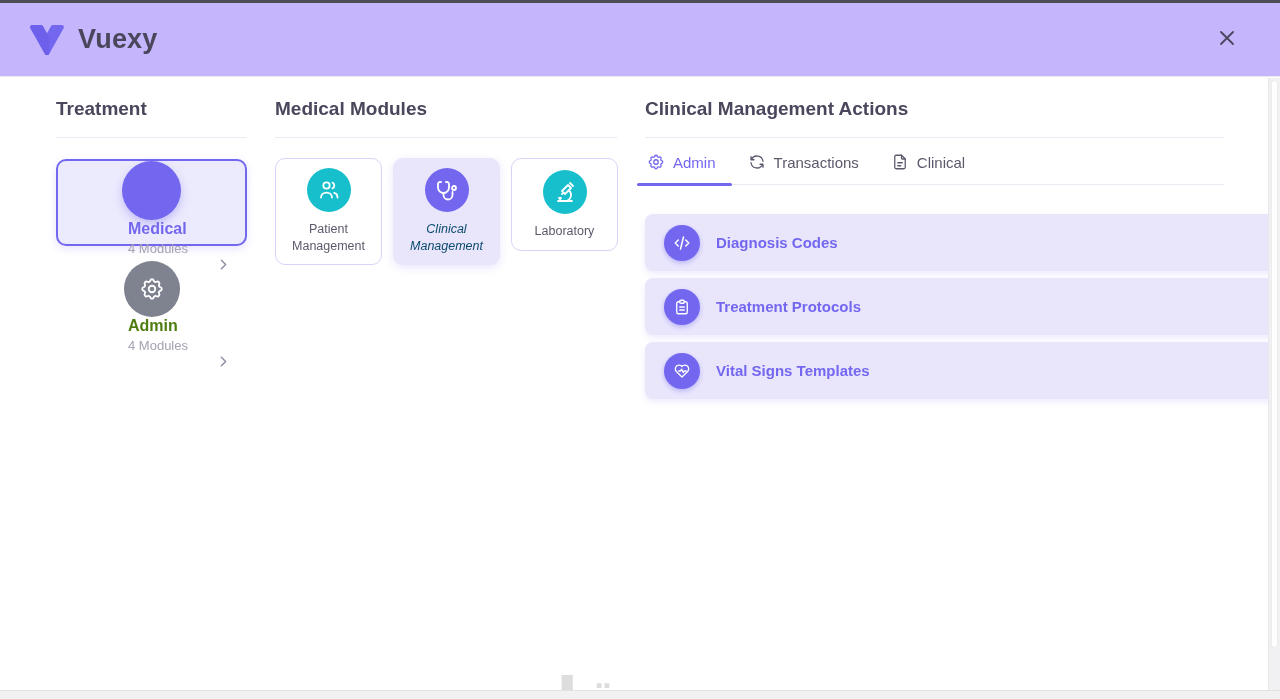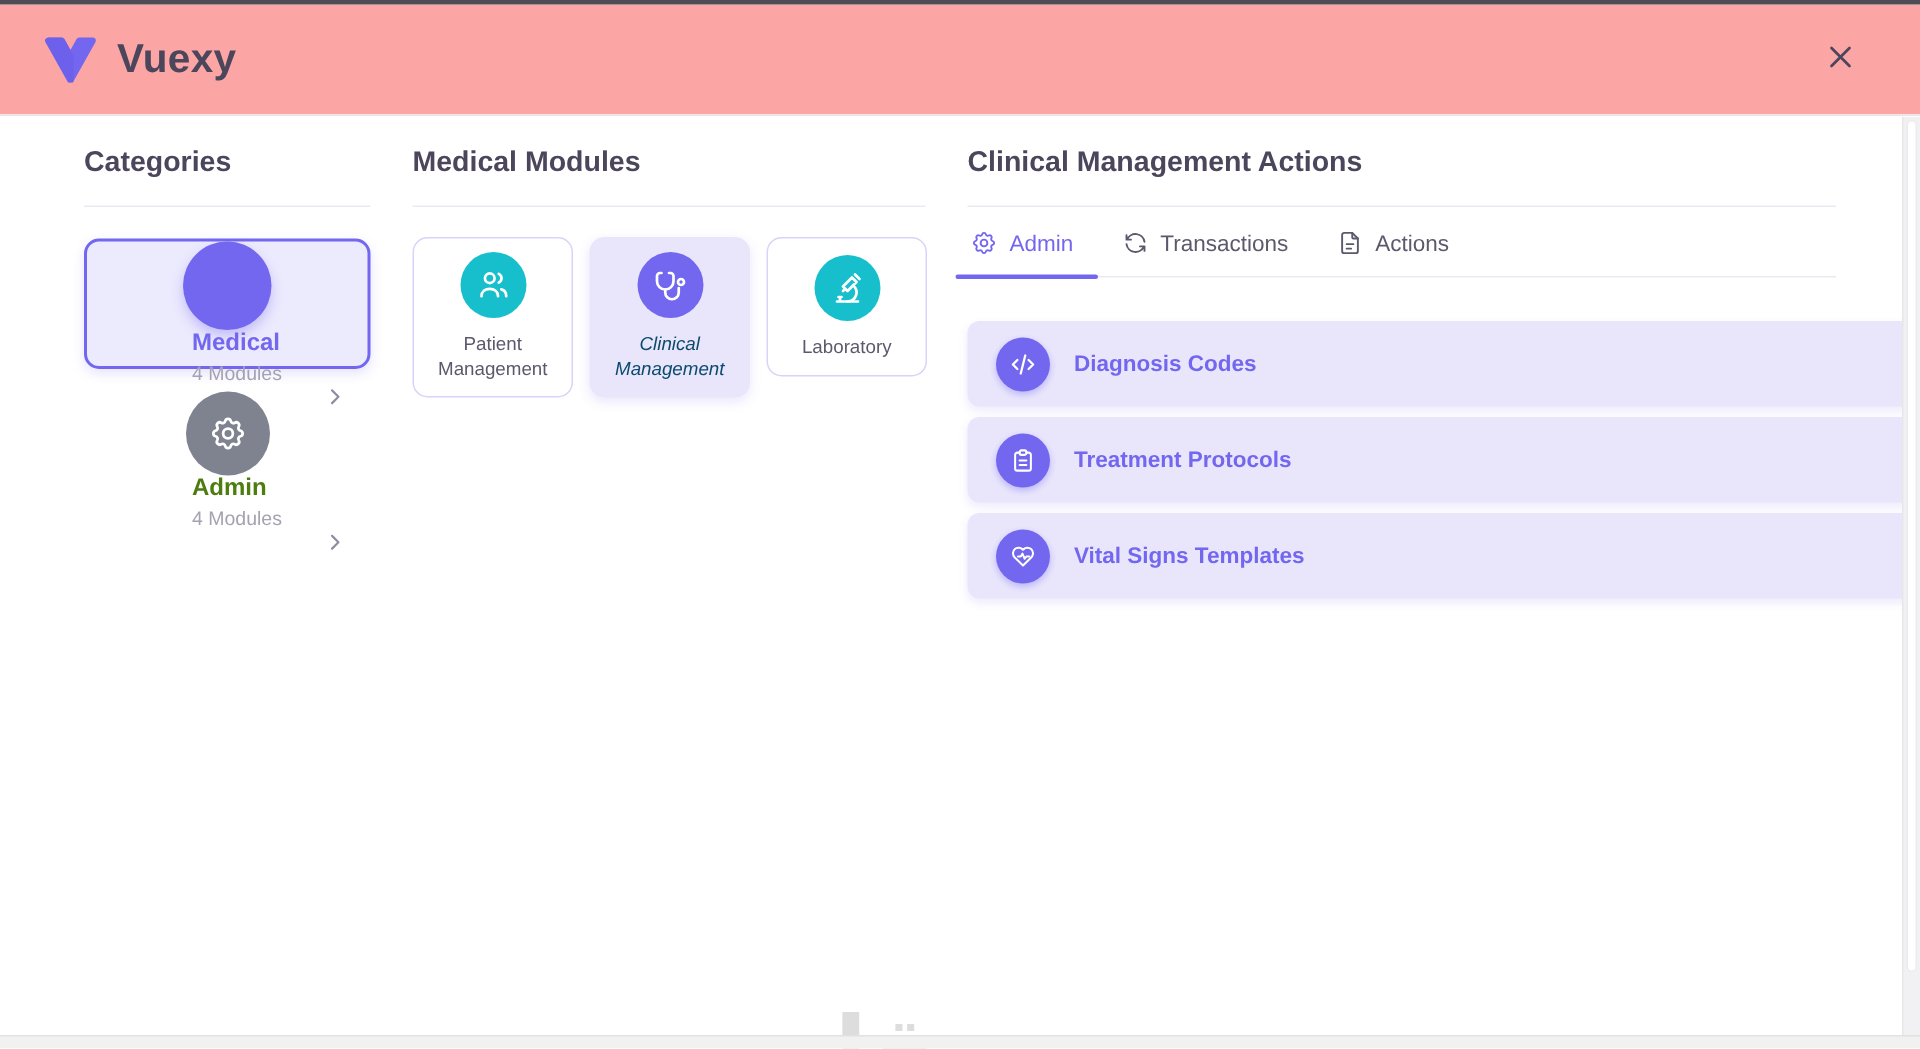--- a/index.html
+++ b/index.html
@@ -11,21 +11,21 @@
     position:relative;
     overflow:hidden;
   }
   
   .topbar { position:absolute; top:0; left:0; width:100%; height:3px; background:#4d4d56; z-index:5; }
 
   
   .header {
     position:absolute; top:3px; left:0; width:100%; height:74px;
     display:flex; align-items:center; padding:0 28px;
-    border-bottom:1px solid #ebe9f1; background:#fca5a5;
+    border-bottom:1px solid #ebe9f1; background:#c4b5fd;
   }
   .logo { width:38px; height:32px; margin-right:12px; }
   .app-title { font-size:27px; font-weight:700; color:#4b465c; letter-spacing:.2px; }
   .close-btn {
     position:absolute; right:38px; top:20px; width:30px; height:30px;
     background:none; border:none; cursor:pointer; color:#4b465c;
     display:flex; align-items:center; justify-content:center;
   }
   .close-btn svg { width:24px; height:24px; }
 
@@ -165,21 +165,21 @@
       <svg viewBox="0 0 24 24" fill="none" stroke="currentColor" stroke-width="1.8" stroke-linecap="round">
           <path d="M18 6 6 18M6 6l12 12"></path>
         </svg>
     </span>
   </button>
 </div>
 
 <div class="content">
 
   <div class="col col-categories">
-    <div class="section-title">Categories</div>
+    <div class="section-title">Treatment</div>
 
     <div class="cat-card selected">
       <span class="cat-avatar purple"></span>
       <span class="cat-text">
         <div class="cat-name">Medical</div>
         <div class="cat-sub">4 Modules</div>
       </span>
       <span class="cat-chevron">
         <svg viewBox="0 0 24 24" fill="none" stroke="currentColor" stroke-width="2" stroke-linecap="round" stroke-linejoin="round">
             <path d="M9 6l6 6-6 6"></path>
@@ -272,21 +272,21 @@
         <span>Transactions</span>
       </div>
       <div class="tab">
         <span style="display:flex;">
           <svg viewBox="0 0 24 24" fill="none" stroke="currentColor" stroke-width="1.7" stroke-linecap="round" stroke-linejoin="round">
             <path d="M14 3v4a1 1 0 0 0 1 1h4"></path>
             <path d="M17 21H7a2 2 0 0 1-2-2V5a2 2 0 0 1 2-2h7l5 5v11a2 2 0 0 1-2 2z"></path>
             <path d="M9 13h6M9 17h4"></path>
           </svg>
         </span>
-        <span>Actions</span>
+        <span>Clinical</span>
       </div>
     </div>
 
     <div class="acc-list">
 
       <div class="acc-row">
         <span class="acc-circle">
           <svg viewBox="0 0 24 24" fill="none" stroke="currentColor" stroke-width="2" stroke-linecap="round" stroke-linejoin="round">
             <path d="M7 8l-4 4 4 4M17 8l4 4-4 4M14 4l-4 16"></path>
           </svg>

